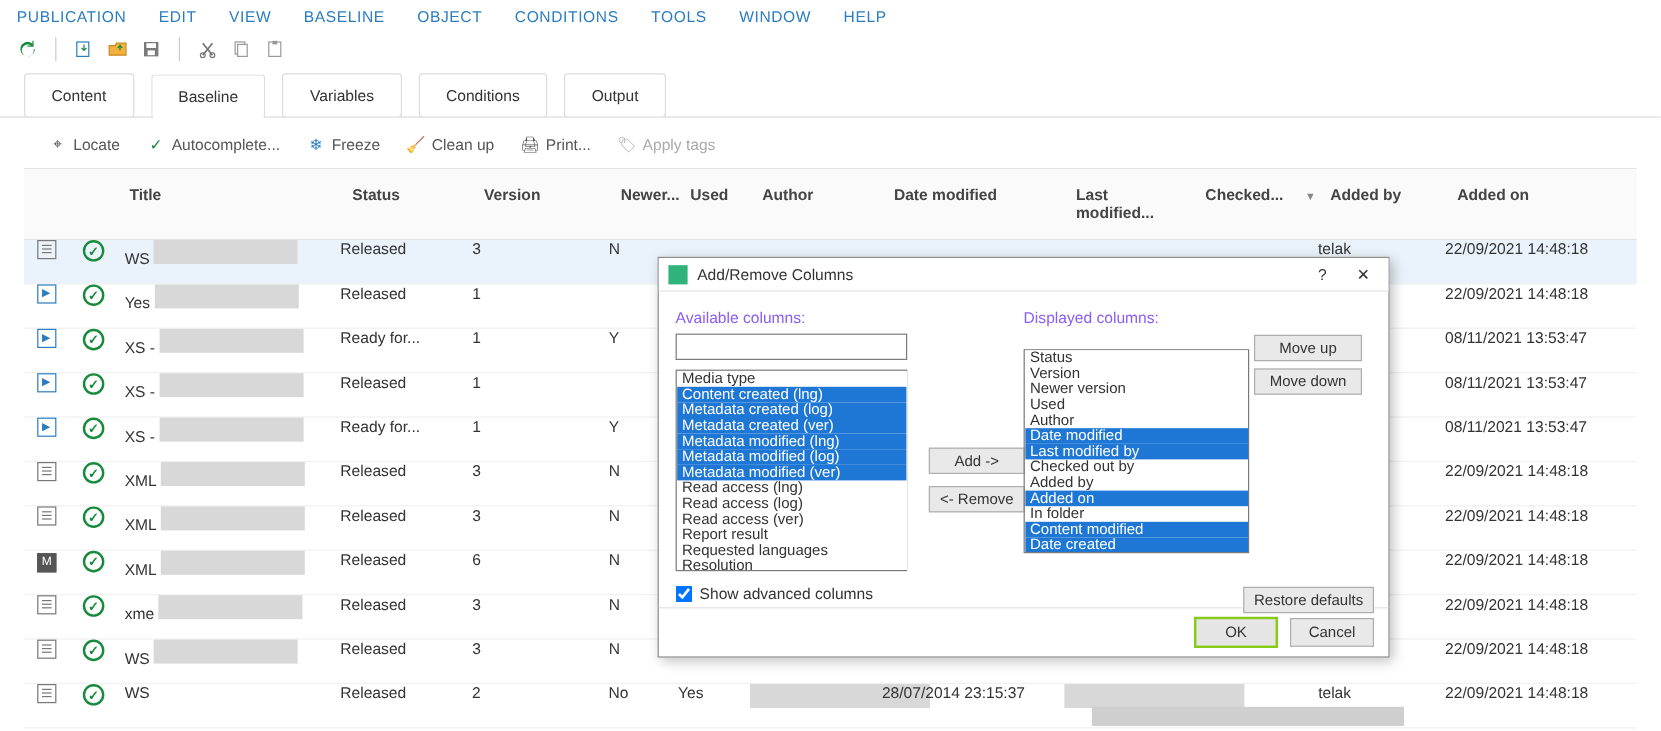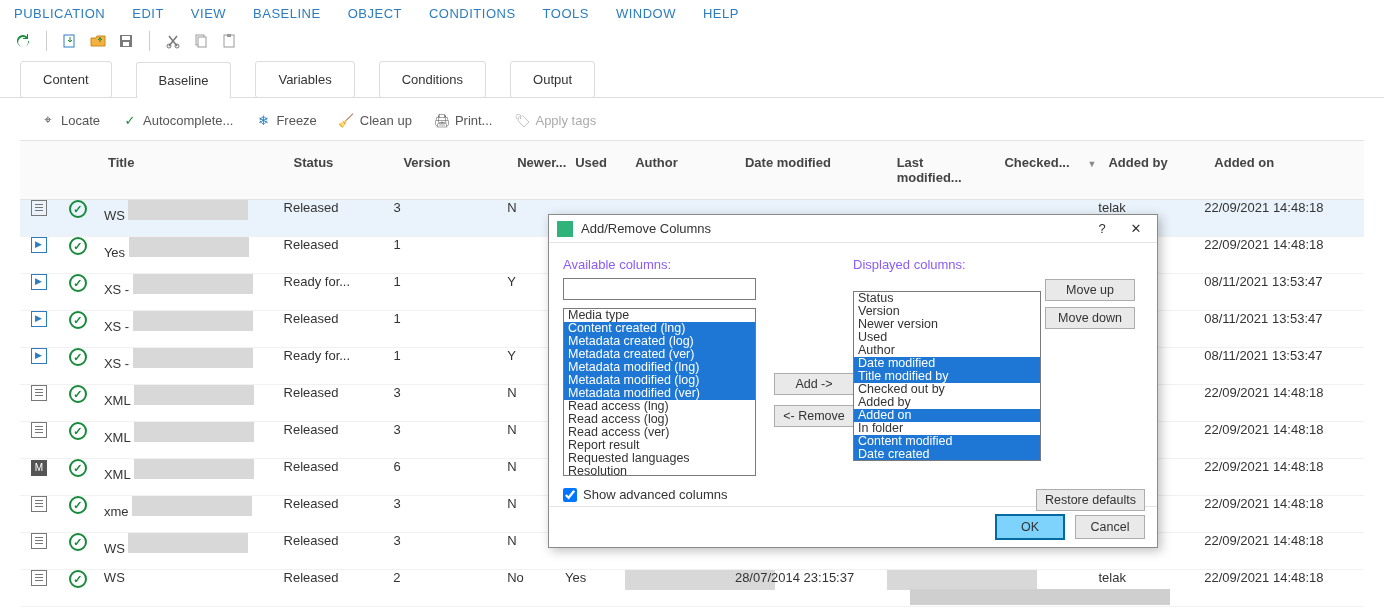--- a/index.html
+++ b/index.html
@@ -8,21 +8,21 @@
   
   .menubar { display: flex; gap: 27px; padding: 6px 14px; color: #2b7dbf; }
   .menubar span { cursor: pointer; letter-spacing: 0.5px; }
 
   
   .toolbar { display: flex; align-items: center; gap: 10px; padding: 4px 14px 10px; }
   .toolbar .sep { width: 1px; height: 20px; background: #ccc; margin: 0 4px; }
   .toolbar .ico { width: 18px; height: 18px; display: inline-flex; align-items: center; justify-content: center; cursor: pointer; }
 
   
-  .tabs { display: flex; gap: 24px; padding: 0 20px; align-items: center; }
+  .tabs { display: flex; gap: 14px; padding: 0 20px; align-items: center; }
   .tab { border: 1px solid #ddd; border-radius: 3px; padding: 10px 22px; color: #333; background: #fff; cursor: pointer; }
   .tab.active { border-bottom-color: #fff; position: relative; top: 1px; z-index: 2; font-weight: 400; }
   .tabstrip-line { border-bottom: 1px solid #ddd; margin-top: -1px; }
 
   
   .subtoolbar { display: flex; align-items: center; gap: 22px; padding: 14px 24px 10px 40px; color: #555; }
   .subtoolbar .item { display: inline-flex; align-items: center; gap: 5px; cursor: pointer; }
   .subtoolbar .ico2 { width: 16px; height: 16px; display:inline-flex; align-items:center; justify-content:center; }
   .subtoolbar .disabled { opacity: .5; }
 
@@ -74,21 +74,21 @@
   .listbox.right { height:170px; width:188px; margin-top:19px;}
   .listbox div { padding: 0 4px; font-size:12.5px; line-height:13px; cursor:pointer; white-space:nowrap;}
   .listbox div.sel { background:#1e77d4; color:#fff;}
   .btn { border:1px solid #adadad; background:#e9e9e9; padding: 3px 8px; cursor:pointer; text-align:center; font-size:12.5px;}
   .col-far .btn{ width:90px;}
   .restorebtn{ position:absolute; right:12px; top:246px;}
   .chk { position:absolute; left:14px; bottom:4px; display:flex; align-items:center; gap:6px;}
   .chk input{ width:14px;height:14px;}
   .dlg-footer{ height:40px; display:flex; justify-content:flex-end; align-items:center; gap:10px; padding-right:12px;}
   .dlg-footer .btn{ width:70px; padding:4px 8px;}
-  .dlg-footer .btn.primary{ border:2px solid #0369a1; background:#7dd3fc;}
+  .dlg-footer .btn.primary{ border:2px solid #84cc16; background:#e5e5e5;}
   .bottom-scroll { position:absolute; left:110px; right:20px; bottom:4px; height:16px; }
   .bottom-scroll .track{ position:absolute; left:0; right:0; top:0; bottom:0;}
   .bottom-scroll .thumb{ position:absolute; left:800px; width:260px; top:0; bottom:0; background:#cfcfcf;}
 </style>
 </head>
 <body>
 
 <div class="menubar">
   <span>PUBLICATION</span>
   <span>EDIT</span>
@@ -409,21 +409,21 @@
     </div>
     <div class="col-right">
       <label class="section">Displayed columns:</label>
       <div class="listbox right" id="list-displayed">
           <div>Status</div>
           <div>Version</div>
           <div>Newer version</div>
           <div>Used</div>
           <div>Author</div>
           <div class="sel">Date modified</div>
-          <div class="sel">Title modified by</div>
+          <div class="sel">Last modified by</div>
           <div>Checked out by</div>
           <div>Added by</div>
           <div class="sel">Added on</div>
           <div>In folder</div>
           <div class="sel">Content modified</div>
           <div class="sel">Date created</div>
         </div>
     </div>
     <div class="col-far">
       <div class="btn">Move up</div>

